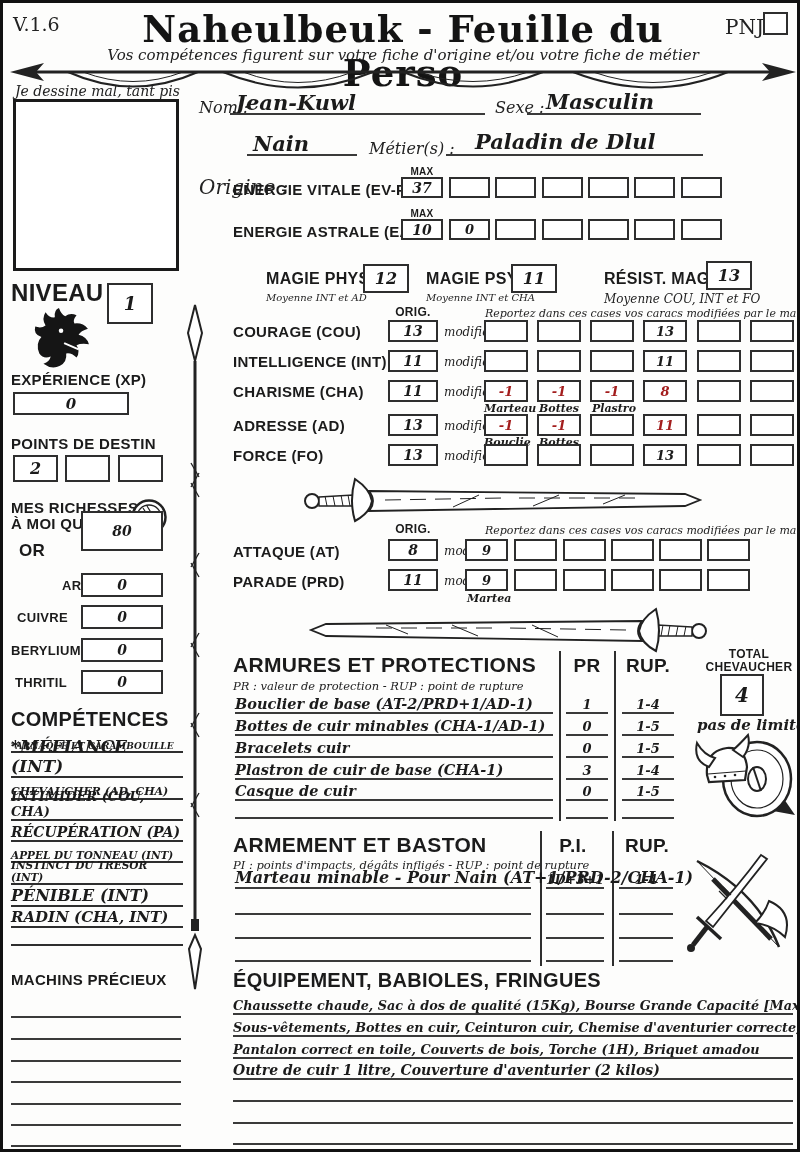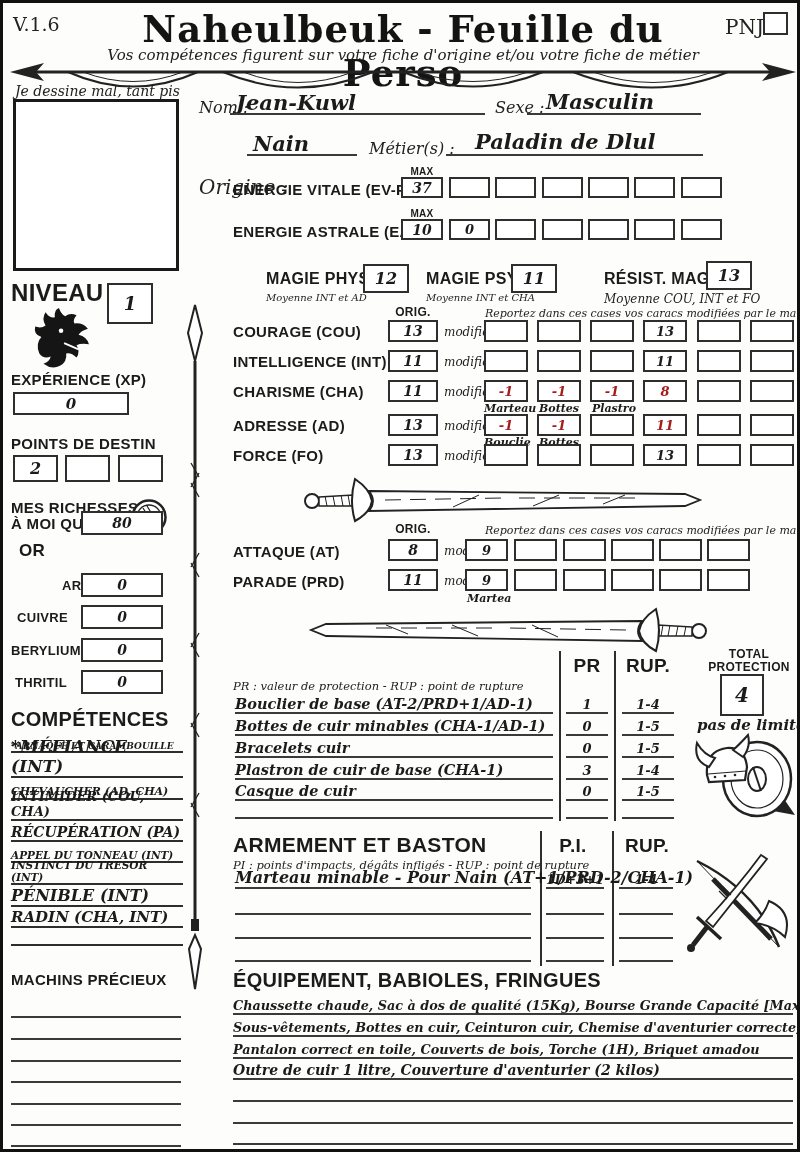--- a/index.html
+++ b/index.html
@@ -70,21 +70,21 @@
 
   <div class="hd" style="left:8px;top:496px;font-size:15px;">MES RICHESSES</div>
   <div class="hd" style="left:8px;top:512px;font-size:15px;">À MOI QUE J'AI</div>
   <svg style="left:127px;top:495px;" width="38" height="38" viewBox="0 0 38 38">
     <circle cx="19" cy="19" r="16.5" fill="#fff" stroke="#222" stroke-width="2.5"></circle>
     <circle cx="19" cy="19" r="12" fill="none" stroke="#222" stroke-width="1.3"></circle>
     <path d="M13 10 L23 26 M17 8 L25 21" stroke="#222" stroke-width="1.2" fill="none"></path>
   </svg>
 
   <div class="hd" style="left:16px;top:538px;font-size:17px;">OR</div>
-  <div class="box" style="left:78px;top:508px;width:82px;height:24px;">
+  <div class="box" style="left:78px;top:508px;width:82px;height:40px;">
       <span class="scr" style="font-size:14px;">80</span>
     </div>
 
   <div class="hd" style="left:11px;top:575px;font-size:13px;margin-left:48px;">ARGENT</div>
   <div class="box" style="left:78px;top:570px;width:82px;height:24px;">
       <span class="scr" style="font-size:14px;">0</span>
     </div>
 
   <div class="hd" style="left:14px;top:607px;font-size:13px;">CUIVRE</div>
   <div class="box" style="left:78px;top:602px;width:82px;height:24px;">
@@ -424,20 +424,21 @@
       <circle cx="9" cy="26" r="7" fill="#fff" stroke="#222" stroke-width="2"></circle>
       <path d="M16 22 L50 20 L50 31 L16 31 Z" fill="#fff" stroke="#222" stroke-width="1.5"></path>
       <path d="M22 21 L24 31 M30 21 L32 31 M38 20 L40 31 M45 20 L47 31" stroke="#222" stroke-width="1"></path>
       <path d="M52 4 Q46 26 52 46 Q67 38 69 26 Q67 14 52 4 Z" fill="#fff" stroke="#222" stroke-width="2"></path>
       <path d="M66 16 L382 19 L397 25 L382 31 L66 36 Q74 26 66 16 Z" fill="#fff" stroke="#222" stroke-width="1.8"></path>
       <path d="M82 25 L200 23 M216 23 L335 23" stroke="#222" stroke-width="1" fill="none" stroke-dasharray="16 9"></path>
       <path d="M150 32 L176 20 M230 31 L256 20 M300 29 L322 20" stroke="#222" stroke-width="1"></path>
     </g>
   </svg>
 
+  <div class="hd" style="left:230px;top:650px;font-size:21px;">ARMURES ET PROTECTIONS</div>
   <div class="hd" style="left:561px;top:652px;width:46px;text-align:center;font-size:19px;">PR</div>
   <div class="hd" style="left:616px;top:652px;width:58px;text-align:center;font-size:19px;">RUP.</div>
   <div class="cal" style="left:230px;top:676px;font-size:11.5px;">PR : valeur de protection - RUP : point de rupture</div>
   <div class="vline" style="left:556px;top:648px;height:170px;"></div>
   <div class="vline" style="left:611px;top:648px;height:170px;"></div>
 
   <div class="cell" style="left:232px;top:691px;width:318px;height:20px;">
       <span class="scr" style="font-size:14.5px;white-space:nowrap;">Bouclier de base (AT-2/PRD+1/AD-1)</span>
     </div>
   <div class="cell ctr" style="left:563px;top:691px;width:42px;height:20px;">
@@ -485,21 +486,21 @@
     </div>
   <div class="cell ctr" style="left:619px;top:778px;width:52px;height:20px;">
       <span class="scr" style="font-size:13px;">1-5</span>
     </div>
 
   <div class="cell" style="left:232px;top:798px;width:318px;height:18px;"></div>
   <div class="cell ctr" style="left:563px;top:798px;width:42px;height:18px;"></div>
   <div class="cell ctr" style="left:619px;top:798px;width:52px;height:18px;"></div>
 
   <div class="hd" style="left:700px;top:644px;width:92px;text-align:center;font-size:12px;">TOTAL</div>
-  <div class="hd" style="left:700px;top:657px;width:92px;text-align:center;font-size:12px;">PROTECTION</div>
+  <div class="hd" style="left:700px;top:657px;width:92px;text-align:center;font-size:12px;">CHEVAUCHER</div>
   <div class="box" style="left:717px;top:671px;width:44px;height:42px;">
       <span class="scr" style="font-size:20px;">4</span>
     </div>
   <div class="abs scr" style="left:694px;top:713px;width:100px;text-align:center;font-size:15px;white-space:nowrap;">pas de limite</div>
 
   <svg style="left:688px;top:730px;" width="105" height="88" viewBox="0 0 105 88">
     <path d="M93 66 L104 82 L82 78 Z" fill="#222"></path>
     <ellipse cx="66" cy="46" rx="34" ry="37" fill="#fff" stroke="#222" stroke-width="2.5"></ellipse>
     <ellipse cx="66" cy="46" rx="26" ry="29" fill="none" stroke="#222" stroke-width="1.2"></ellipse>
     <ellipse cx="66" cy="46" rx="9" ry="12" fill="none" stroke="#222" stroke-width="2"></ellipse>

